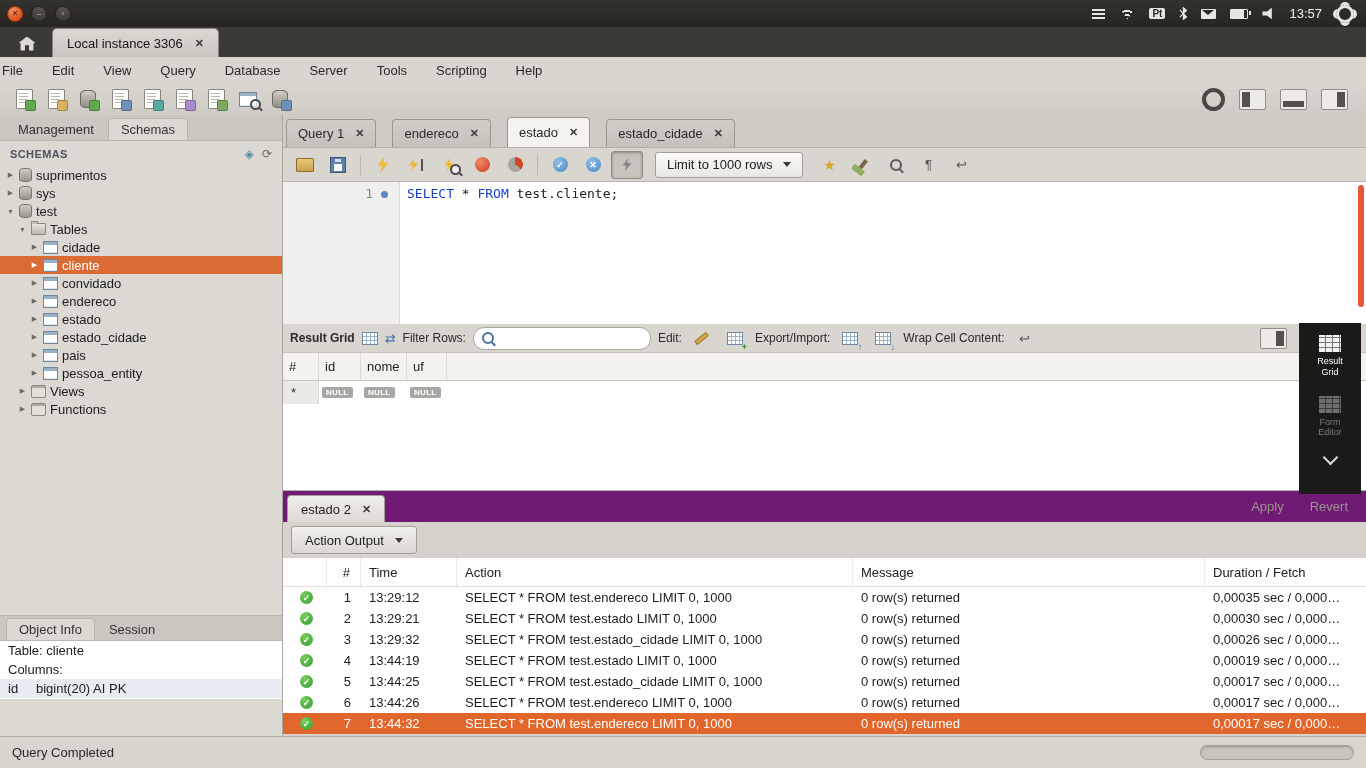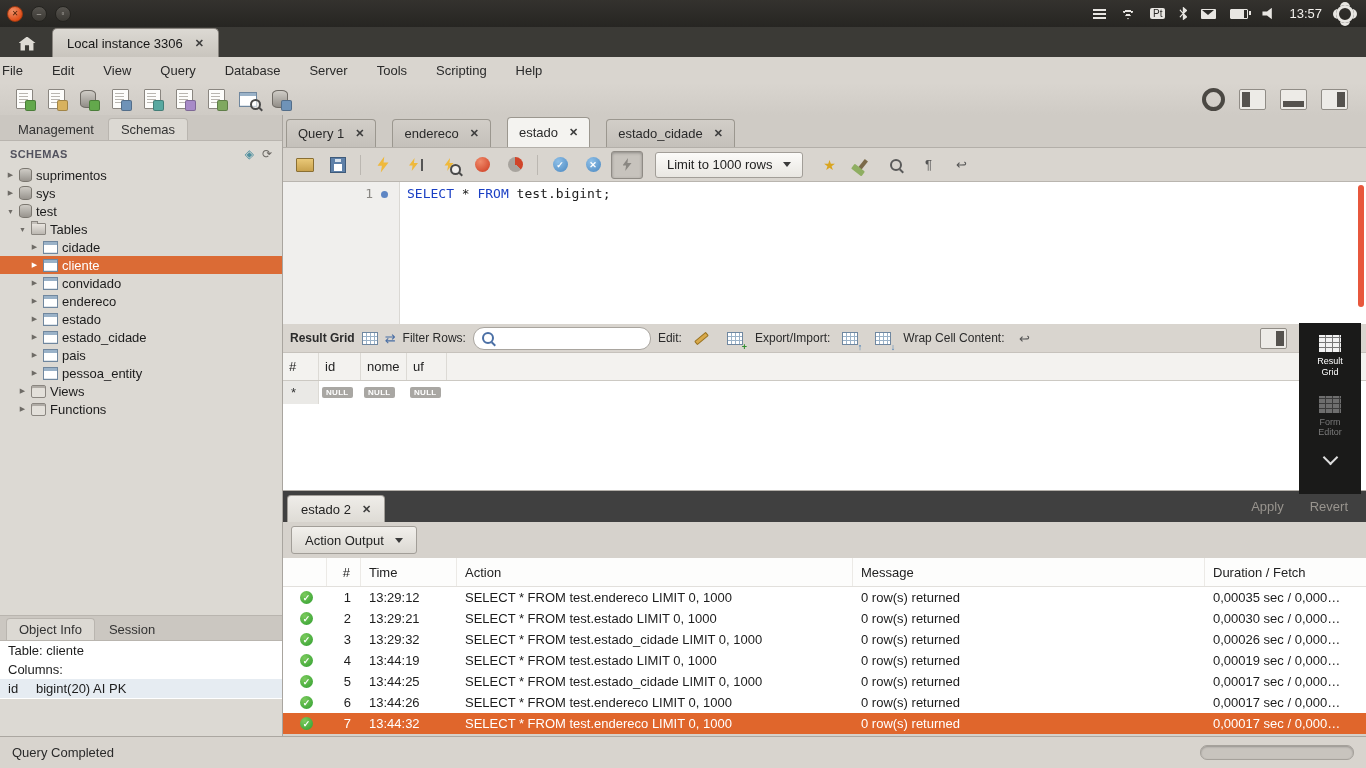--- a/index.html
+++ b/index.html
@@ -13,21 +13,21 @@
   .winctl{display:flex;gap:8px;margin-left:7px}
   .wc{width:14px;height:14px;border-radius:50%;display:flex;align-items:center;justify-content:center;
       font-size:8px;line-height:1}
   .wc.close{background:radial-gradient(circle at 35% 30%,#F2926A,#DF4B16 75%);border:1px solid #9E3A12;color:#4A1F06}
   .wc.min,.wc.max{background:linear-gradient(#57544F,#3B3934);border:1px solid #24231F;color:#CFCCC6}
   .tray{margin-left:auto;display:flex;align-items:center;gap:14px;margin-right:12px}
   .t-bars{width:13px;height:10px;background:repeating-linear-gradient(0deg,#E8E6E2 0 2px,transparent 2px 4px)}
   .t-wifi{width:16px;height:12px;clip-path:polygon(50% 100%,0 0,100% 0);
           background:radial-gradient(circle at 50% 100%,#E8E6E2 0 2px,transparent 2px 4px,#E8E6E2 4px 6px,
           transparent 6px 8px,#E8E6E2 8px 10px,transparent 10px)}
-  .t-kbd{background:#E8E6E2;color:#2B2A27;font-size:10px;font-weight:normal;padding:0 3px;border-radius:2px}
+  .t-kbd{background:#E8E6E2;color:#2B2A27;font-size:10px;font-weight:bold;padding:0 3px;border-radius:2px}
   .t-bt{width:8px;height:13px;background:#E8E6E2;
         clip-path:polygon(50% 0,100% 26%,58% 50%,100% 76%,50% 100%,42% 100%,42% 60%,8% 82%,2% 74%,38% 50%,2% 26%,8% 18%,42% 40%,42% 0)}
   .t-mail{width:15px;height:10px;background:#E8E6E2;position:relative;border-radius:1px}
   .t-mail::after{content:'';position:absolute;left:1px;top:1px;border-left:6.5px solid transparent;
         border-right:6.5px solid transparent;border-top:5px solid #2B2A27}
   .t-batt{width:16px;height:8px;border:1px solid #E8E6E2;border-radius:1px;position:relative;
         background:linear-gradient(90deg,#E8E6E2 0 82%,transparent 82%)}
   .t-batt::after{content:'';position:absolute;right:-4px;top:1px;width:2px;height:4px;background:#E8E6E2}
   .t-vol{width:13px;height:12px;background:#E8E6E2;clip-path:polygon(0 33%,35% 33%,72% 2%,72% 98%,35% 67%,0 67%)}
   .t-clock{font-size:13px;color:#F2F0EC}
@@ -190,21 +190,21 @@
         display:flex;flex-direction:column;align-items:center;padding-top:8px;gap:10px}
   .panel-item{display:flex;flex-direction:column;align-items:center;gap:4px;width:100%;padding:4px 0}
   .panel-item .lbl{font-size:9px;text-align:center;line-height:1.2;width:42px;color:#fff}
   .panel-item.dim .lbl{color:#7A7A7A}
   .grid-ico{width:22px;height:17px;background:repeating-linear-gradient(90deg,transparent 0 6px,#777 6px 7px),
         repeating-linear-gradient(0deg,transparent 0 4px,#777 4px 5px),#F2F2F2}
   .panel-item.dim .grid-ico{background:repeating-linear-gradient(90deg,transparent 0 6px,#3a3a3a 3px 7px),
         repeating-linear-gradient(0deg,transparent 0 4px,#3a3a3a 4px 5px),#6E6E6E}
   .chev{width:9px;height:9px;border-right:2px solid #DDD;border-bottom:2px solid #DDD;transform:rotate(45deg)}
 
-  .apply-row{height:31px;background:#404040;border-top:1px solid #B3AFA9;display:flex;align-items:flex-end}
+  .apply-row{height:31px;background:#701a75;border-top:1px solid #B3AFA9;display:flex;align-items:flex-end}
   .estab{margin-left:4px;height:26px;display:flex;align-items:center;gap:11px;padding:0 13px;color:#222;
         background:linear-gradient(#EFEDE9,#DEDBD5);border:1px solid #A29E98;border-bottom:none;border-radius:4px 4px 0 0}
   .apply-btns{margin-left:auto;display:flex;gap:26px;align-items:center;height:100%;padding-right:18px}
   .dis-btn{color:#98948E}
 
   .ao-selector{height:36px;display:flex;align-items:center;padding-left:8px;background:#D6D2CC}
   .ao-dd{height:26px;display:flex;align-items:center;gap:11px;padding:0 13px;color:#222;
         background:linear-gradient(#F2F0EC,#DBD8D2);border:1px solid #A29E98;border-radius:3px}
 
   .ao-table{background:#fff}
@@ -505,21 +505,21 @@
       <div class="tbtn">
           <span class="glyph">↩</span>
         </div>
     </div>
 
     <div class="editor">
       <div class="gutter">
         <span>1</span>
         <span class="stmt-dot"></span>
       </div>
-      <div class="code"><span class="kw">SELECT</span><span> * </span><span class="kw">FROM</span><span> test.bigint;</span></div>
+      <div class="code"><span class="kw">SELECT</span><span> * </span><span class="kw">FROM</span><span> test.cliente;</span></div>
       <div class="escroll"></div>
     </div>
 
     <div class="rg-toolbar">
       <span class="rg-title">Result Grid</span>
       <span class="gicon"></span>
       <span class="navg">⇄</span>
       <span>Filter Rows:</span>
       <div class="rg-filter">
         <span class="mag"></span>

